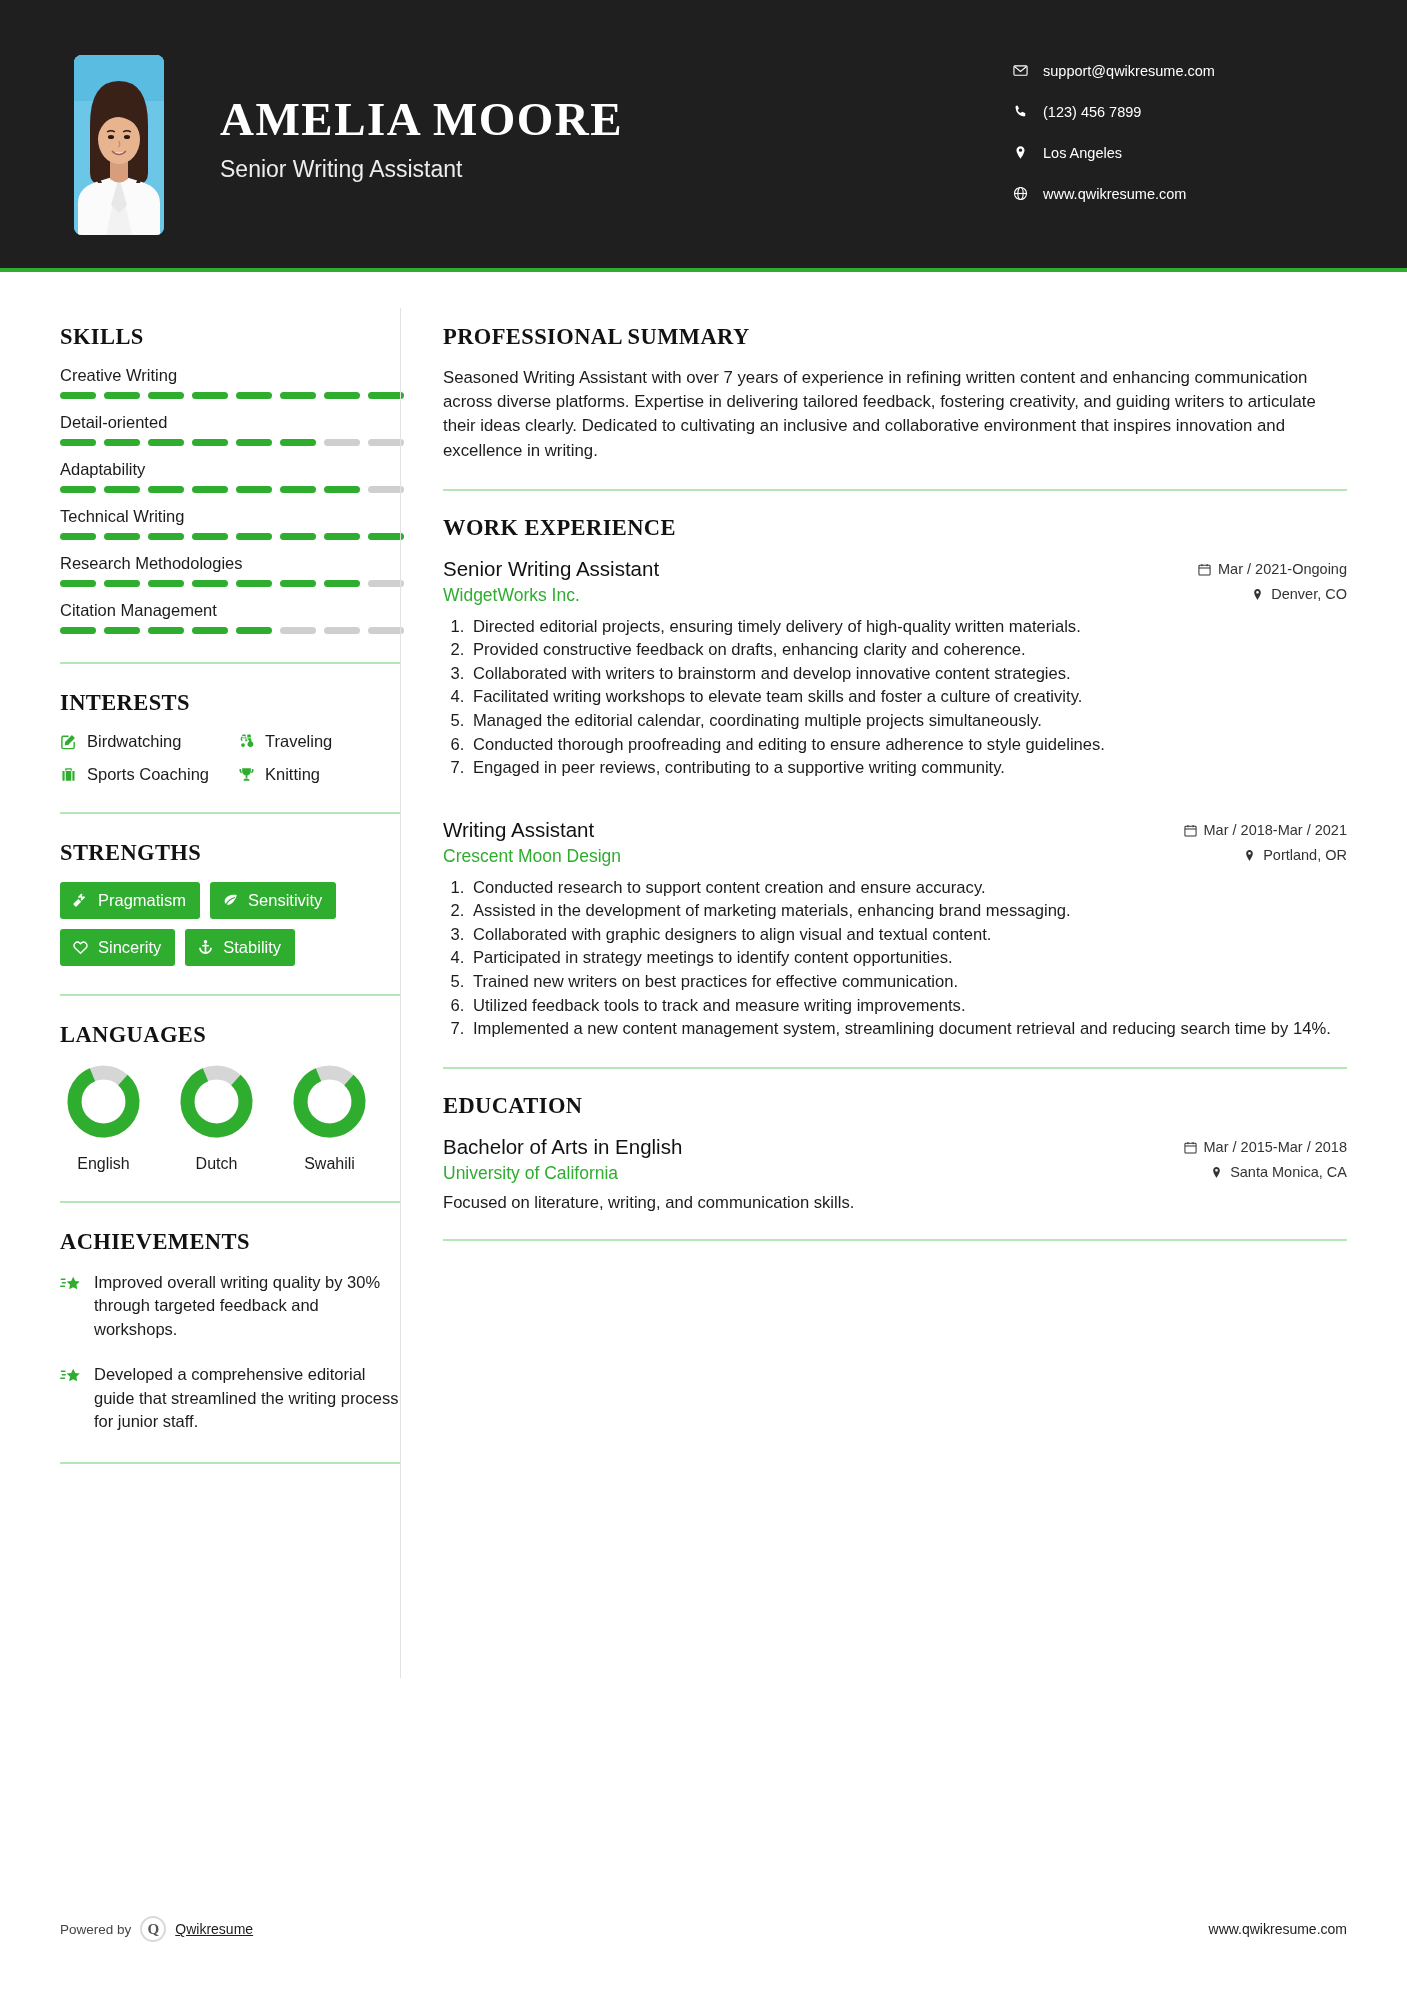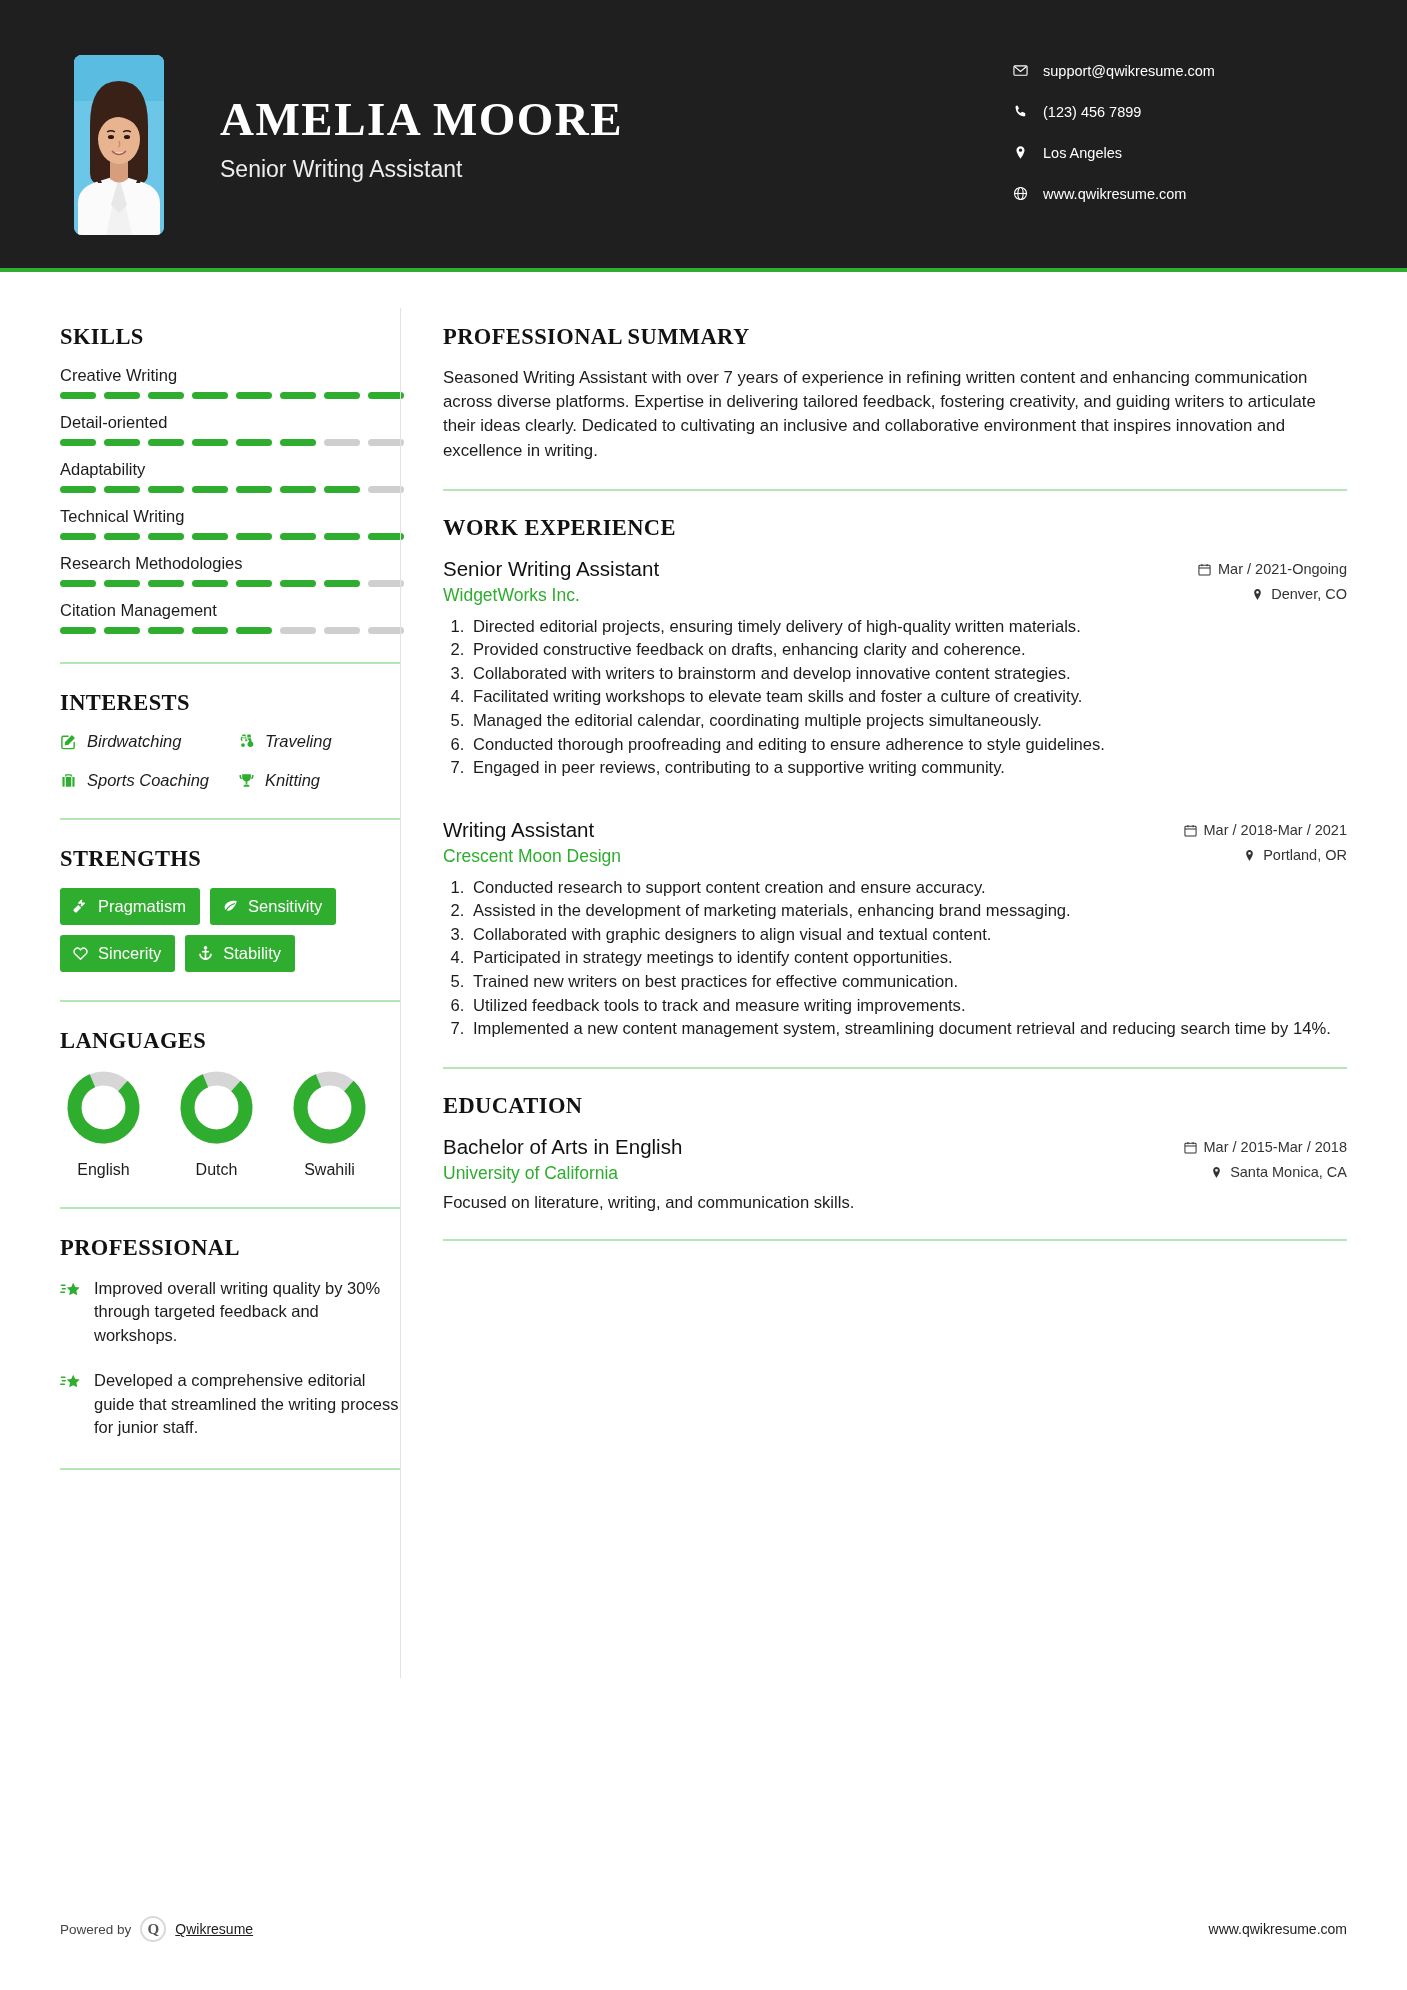--- a/index.html
+++ b/index.html
@@ -139,22 +139,21 @@
     height: 7px;
     border-radius: 4px;
     background: #2fad2f;
   }
   .seg.off { background: #cfcfcf; }
 
   
   .interests-grid {
     display: grid;
     grid-template-columns: 178px auto;
-    row-gap: 20px;
-    font-style: italic;
+    row-gap: 14px;
   }
   .interest {
     display: flex;
     align-items: center;
     font-size: 16.5px;
     color: #1c1c1c;
   }
   .interest .ico {
     width: 27px;
     flex: 0 0 27px;
@@ -558,21 +557,21 @@
               <circle cx="37.5" cy="37.5" r="29" fill="none" stroke="#2fad2f" stroke-width="14" stroke-dasharray="149.41 32.80" transform="rotate(-48 37.5 37.5)"></circle>
             </svg><div class="lang-name">Dutch</div></div>
           <div class="lang"><svg class="donut" viewBox="0 0 75 75">
               <circle cx="37.5" cy="37.5" r="29" fill="none" stroke="#d6d6d6" stroke-width="14"></circle>
               <circle cx="37.5" cy="37.5" r="29" fill="none" stroke="#2fad2f" stroke-width="14" stroke-dasharray="149.41 32.80" transform="rotate(-48 37.5 37.5)"></circle>
             </svg><div class="lang-name">Swahili</div></div>
         </div>
 
       <div class="rule"></div>
 
-      <h2 class="sec">PROFESSIONAL</h2>
+      <h2 class="sec">ACHIEVEMENTS</h2>
       <div>
         <div class="ach">
           <span class="ico">
             <svg width="22" height="22" viewBox="0 0 22 22" fill="#2fad2f">
               <path d="M13.2 2.8l2 4.1 4.5.7-3.3 3.2.8 4.5-4-2.1-4 2.1.8-4.5-3.3-3.2 4.5-.7z"></path>
               <rect x="0.6" y="4.4" width="5" height="1.5" rx="0.75"></rect>
               <rect x="1.6" y="8" width="4.4" height="1.5" rx="0.75"></rect>
               <rect x="0" y="11.6" width="5.2" height="1.5" rx="0.75"></rect>
             </svg>
           </span>

